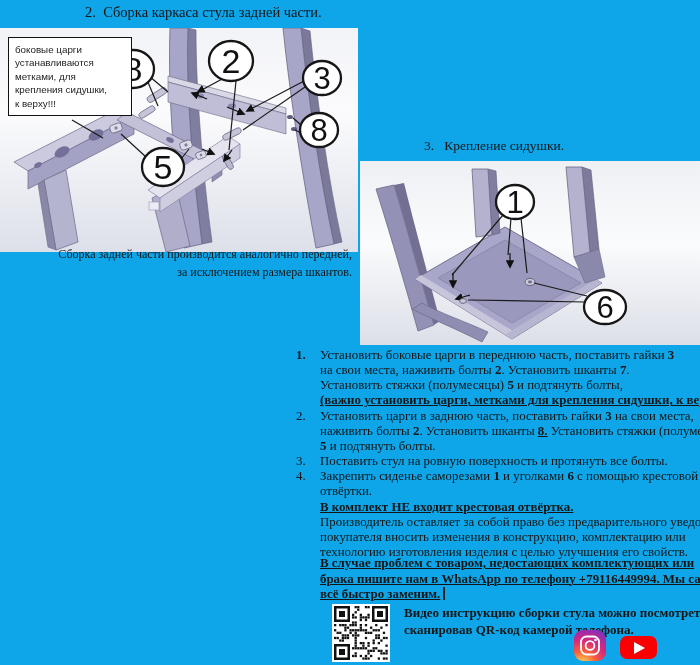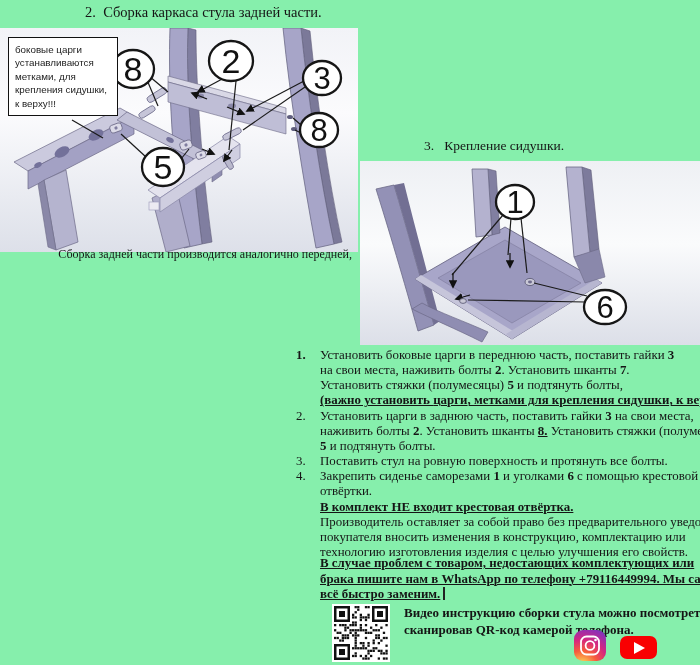--- a/index.html
+++ b/index.html
@@ -1,25 +1,25 @@
 <!DOCTYPE html>
 <html><head>
 <meta charset="utf-8">
 <style>
   html,body{margin:0;padding:0;background:#ffffff;}
-  .page{position:relative;width:700px;height:665px;background:#86efac;overflow:hidden;
+  .page{position:relative;width:700px;height:665px;background:#0ea5e9;overflow:hidden;
         font-family:"Liberation Serif",serif;color:#151515;}
 
   .title2{position:absolute;left:85px;top:4px;font-size:14.5px;white-space:pre;}
   .title3{position:absolute;left:424px;top:138px;font-size:13.5px;white-space:pre;}
 
   .diagram1{position:absolute;left:0;top:28px;width:358px;height:224px;}
   .diagram1 svg{position:absolute;left:0;top:0;}
   .notebox{position:absolute;left:8px;top:9px;width:99px;background:#fff;border:1.6px solid #111;
-           padding:5px 3px 5px 6px;font-family:"Liberation Sans",sans-serif;
+           padding:5px 17px 5px 6px;font-family:"Liberation Sans",sans-serif;
            font-size:9.8px;line-height:13.4px;color:#222;}
   .caption1{position:absolute;left:0;top:246px;width:352px;text-align:right;
             font-size:12px;line-height:17.6px;}
 
   .diagram2{position:absolute;left:360px;top:161px;width:340px;height:184px;}
   .diagram2 svg{position:absolute;left:0;top:0;}
 
   .instructions{position:absolute;left:296px;top:348px;width:404px;
                 font-size:12.9px;line-height:15.15px;}
   .item{display:grid;grid-template-columns:24px 1fr;}
@@ -186,20 +186,21 @@
         <div class="line"><span>боковые царги</span></div>
         <div class="line"><span>устанавливаются</span></div>
         <div class="line"><span>метками, для</span></div>
         <div class="line"><span>крепления сидушки,</span></div>
         <div class="line"><span>к верху!!!</span></div>
       </div>
   </div>
 
   <div class="caption1">
       <div class="line"><span>Сборка задней части производится аналогично передней,</span></div>
+      <div class="line"><span>за исключением размера шкантов.</span></div>
     </div>
 
   <div class="title3">3.   Крепление сидушки.</div>
 
   <div class="diagram2">
     <svg width="340" height="184" viewBox="0 0 340 184">
       <defs>
         <linearGradient id="bg2" x1="0" y1="0" x2="0" y2="1">
           <stop offset="0" stop-color="#eef0f4"></stop>
             <stop offset="0.45" stop-color="#fafbfc"></stop>

